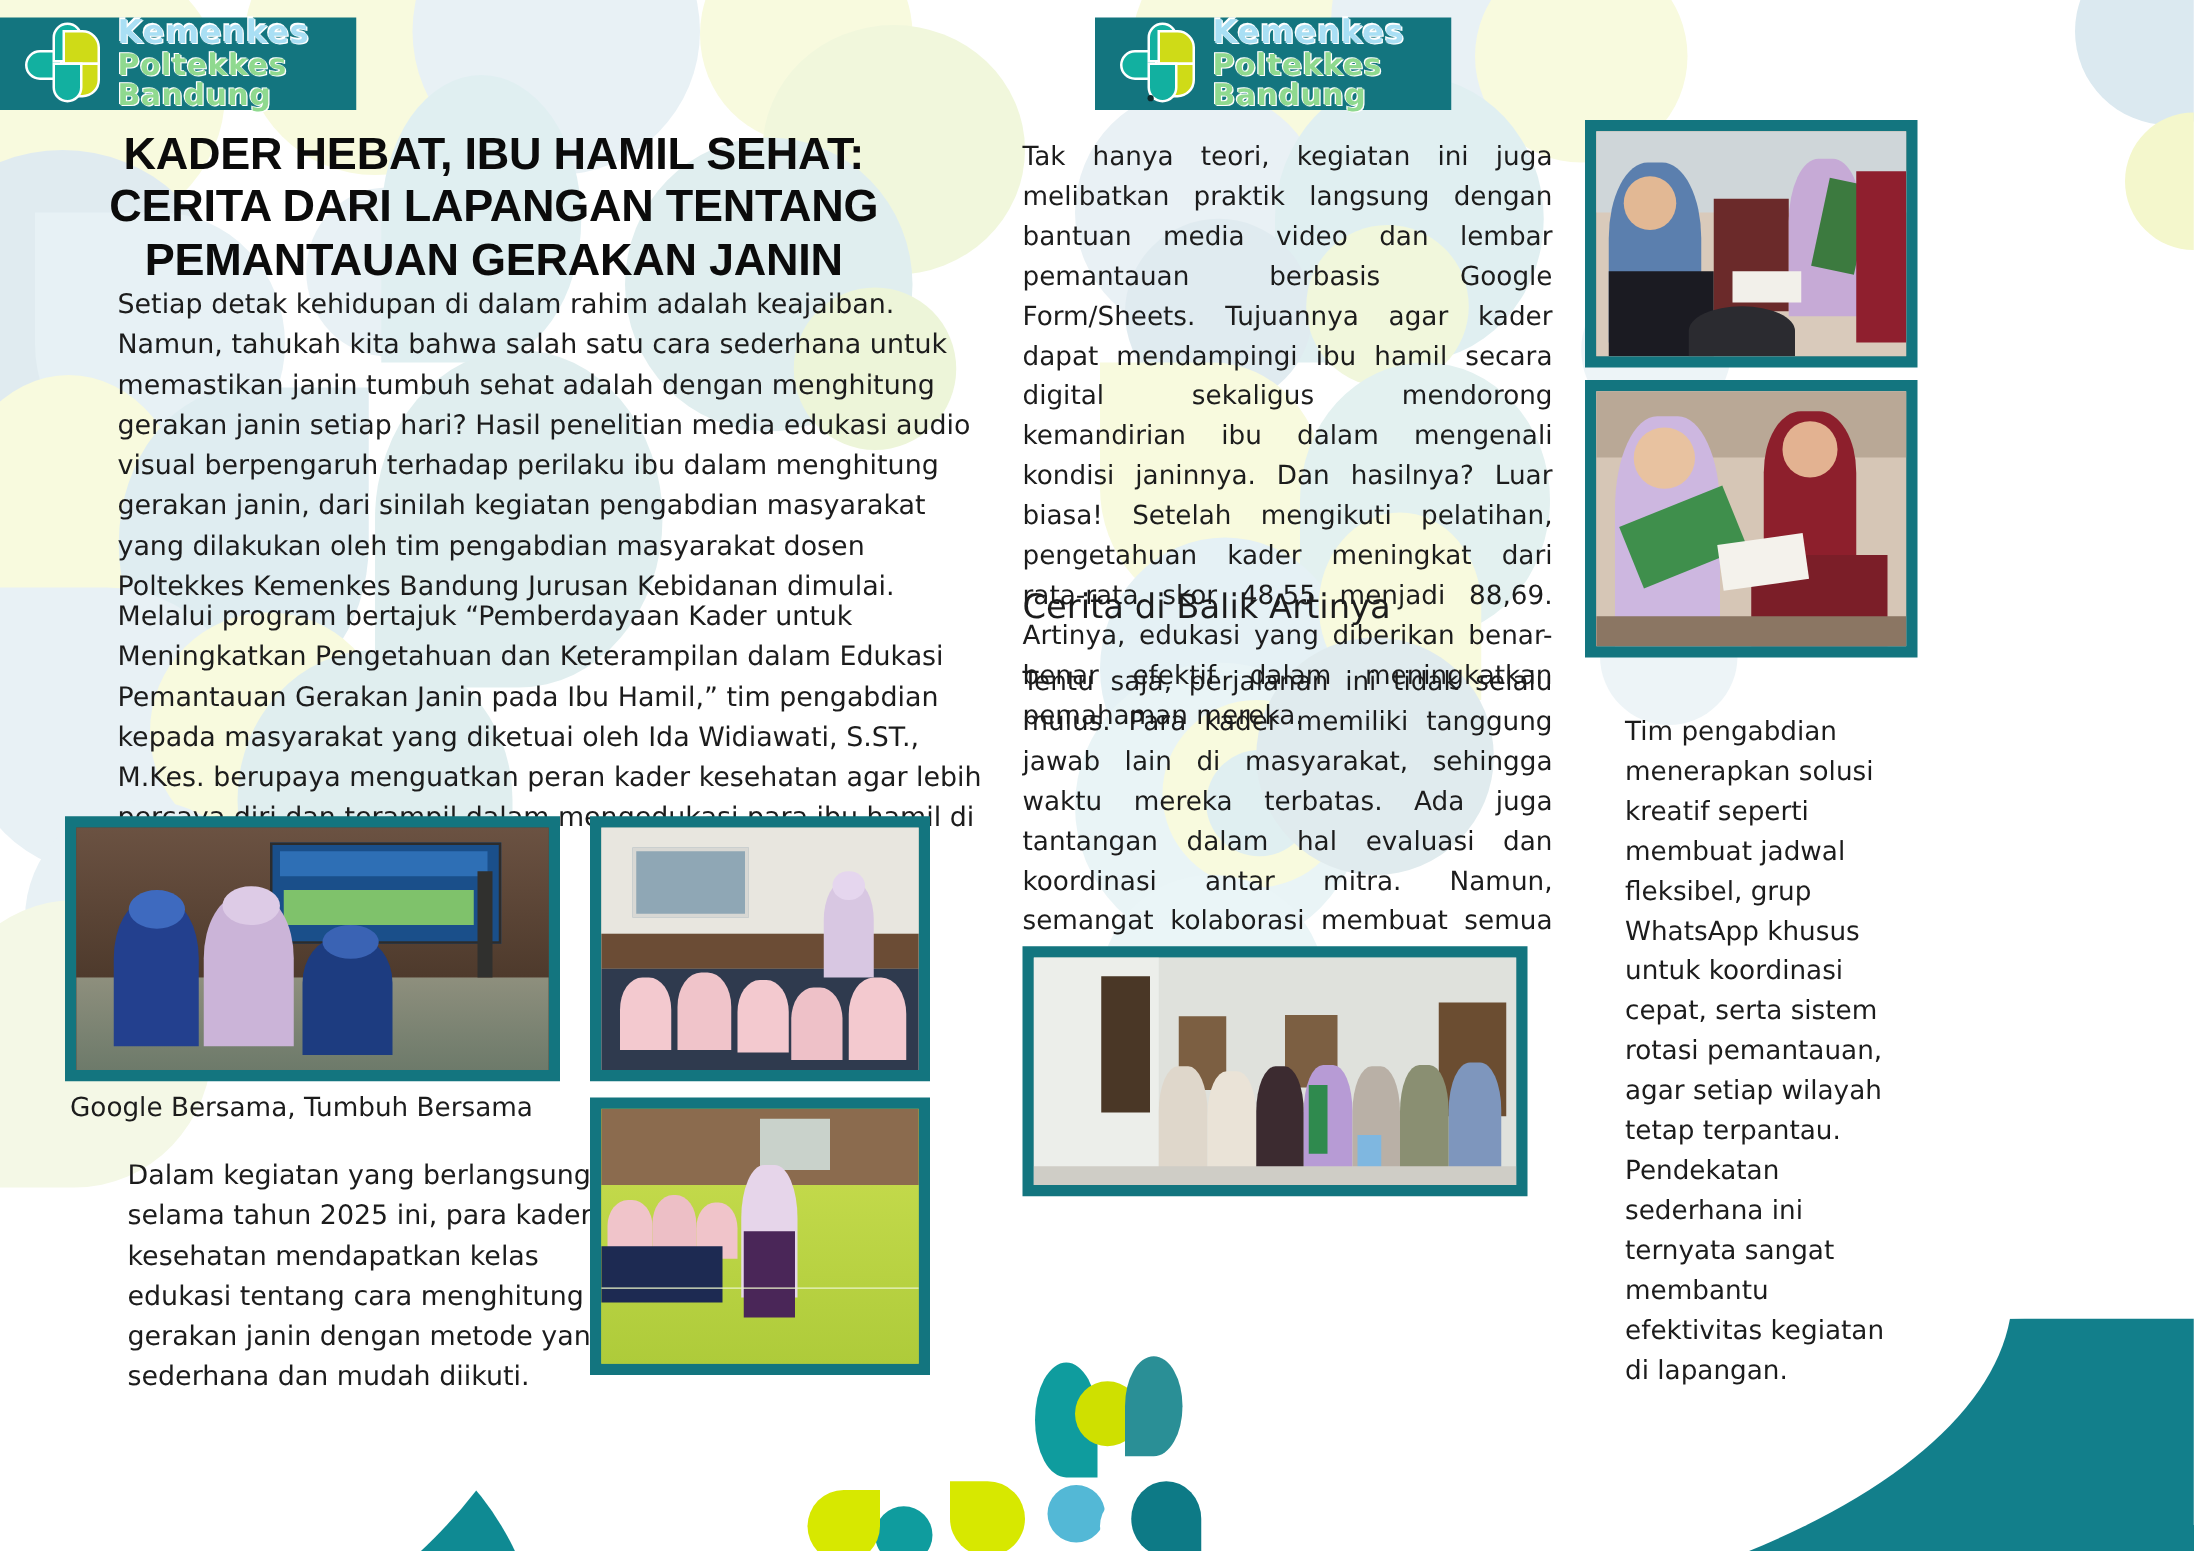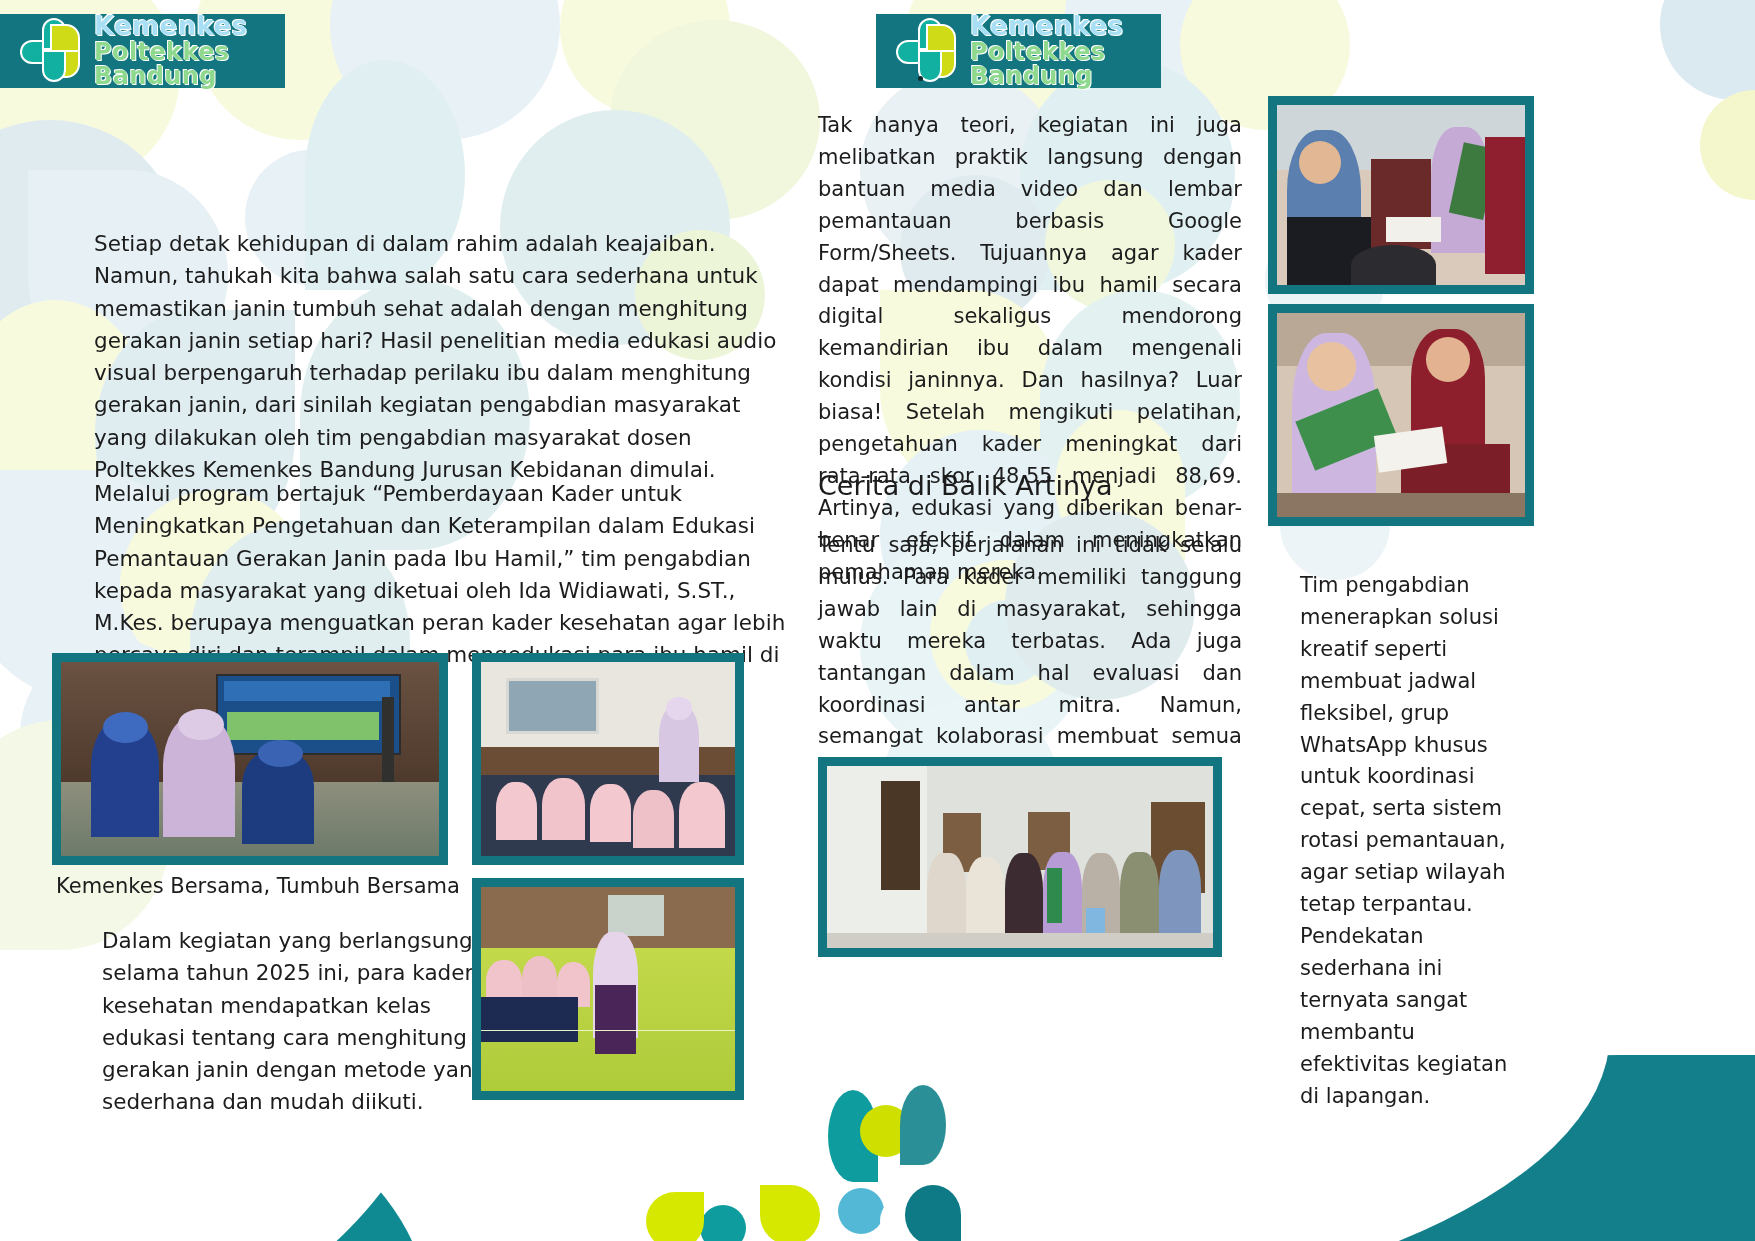--- a/index.html
+++ b/index.html
@@ -158,20 +158,21 @@
         <span style="left:22px;top:30px;width:24px;height:32px;background:#12b0a0;border:2px solid #fff;border-radius:0 0 12px 12px;box-sizing:border-box;"></span>
       </div>
       <div class="logo-text">
         <div class="logo-l1">Kemenkes</div>
         <div class="logo-l2">Poltekkes Bandung</div>
       </div>
     </div>
     <div class="banner-dot" style="left:42px;top:62px;"></div>
   </div>
 
+  <div class="headline" style="left:36px;top:102px;width:718px;">KADER HEBAT, IBU HAMIL SEHAT: CERITA DARI LAPANGAN TENTANG PEMANTAUAN GERAKAN JANIN</div>
 
   <div class="col1">
     <div class="para" style="left:48px;top:228px;width:700px;">Setiap detak kehidupan di dalam rahim adalah keajaiban. Namun, tahukah kita bahwa salah satu cara sederhana untuk memastikan janin tumbuh sehat adalah dengan menghitung gerakan janin setiap hari? Hasil penelitian media edukasi audio visual berpengaruh terhadap perilaku ibu dalam menghitung gerakan janin, dari sinilah kegiatan pengabdian masyarakat yang dilakukan oleh tim pengabdian masyarakat dosen Poltekkes Kemenkes Bandung Jurusan Kebidanan dimulai.</div>
 
     <div class="para" style="left:48px;top:478px;width:700px;">Melalui program bertajuk “Pemberdayaan Kader untuk Meningkatkan Pengetahuan dan Keterampilan dalam Edukasi Pemantauan Gerakan Janin pada Ibu Hamil,” tim pengabdian kepada masyarakat yang diketuai oleh Ida Widiawati, S.ST., M.Kes. berupaya menguatkan peran kader kesehatan agar lebih percaya diri dan terampil dalam mengedukasi para ibu hamil di wilayahnya</div>
 
     <div class="photo" style="left:52px;top:653px;width:396px;height:212px;">
       <div class="inner" style="background:#5a4436;">
         <div class="ph" style="left:0;top:0;width:100%;height:62%;background:linear-gradient(180deg,#6b5242,#4e3a2c);"></div>
         <div class="ph" style="left:0;top:62%;width:100%;height:38%;background:linear-gradient(180deg,#8e8f7d,#6d7a6a);"></div>
@@ -181,21 +182,21 @@
         <div class="ph" style="left:8%;top:30%;width:18%;height:60%;background:#23408e;border-radius:40% 40% 0 0;"></div>
         <div class="ph" style="left:11%;top:26%;width:12%;height:16%;background:#3e6abf;border-radius:50%;"></div>
         <div class="ph" style="left:27%;top:28%;width:19%;height:62%;background:#cbb4d8;border-radius:42% 42% 0 0;"></div>
         <div class="ph" style="left:31%;top:24%;width:12%;height:16%;background:#ddcbe6;border-radius:50%;"></div>
         <div class="ph" style="left:48%;top:46%;width:19%;height:48%;background:#1d3c80;border-radius:38% 38% 0 0;"></div>
         <div class="ph" style="left:52%;top:40%;width:12%;height:14%;background:#3a63b4;border-radius:50%;"></div>
         <div class="ph" style="left:85%;top:18%;width:3%;height:44%;background:#30302e;"></div>
       </div>
     </div>
 
-    <div class="caption" style="left:56px;top:872px;width:420px;">Kemenkes Bersama, Tumbuh Bersama</div>
+    <div class="caption" style="left:56px;top:872px;width:420px;">Google Bersama, Tumbuh Bersama</div>
 
     <div class="para" style="left:56px;top:925px;width:412px;">Dalam kegiatan yang berlangsung selama tahun 2025 ini, para kader kesehatan mendapatkan kelas edukasi tentang cara menghitung gerakan janin dengan metode yang sederhana dan mudah diikuti.</div>
   </div>
 
   <div class="photo" style="left:472px;top:653px;width:272px;height:212px;">
     <div class="inner" style="background:#cfcabd;">
       <div class="ph" style="left:0;top:0;width:100%;height:44%;background:#e8e6df;"></div>
       <div class="ph" style="left:0;top:44%;width:100%;height:14%;background:#6b4c35;"></div>
       <div class="ph" style="left:0;top:58%;width:100%;height:42%;background:#2f3a4e;"></div>
       <div class="ph" style="left:10%;top:8%;width:34%;height:26%;background:#8fa7b5;border:3px solid #d8d8d4;"></div>

